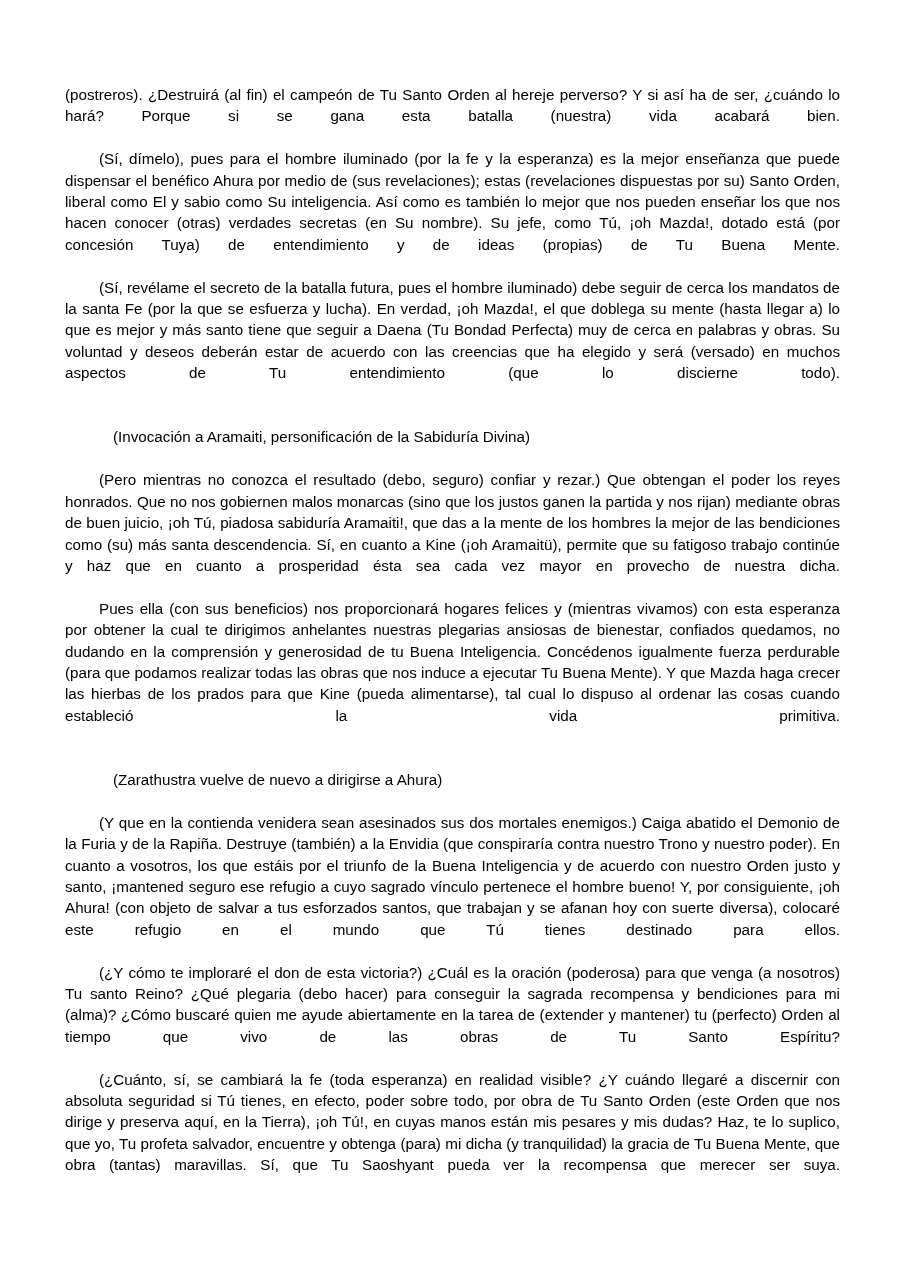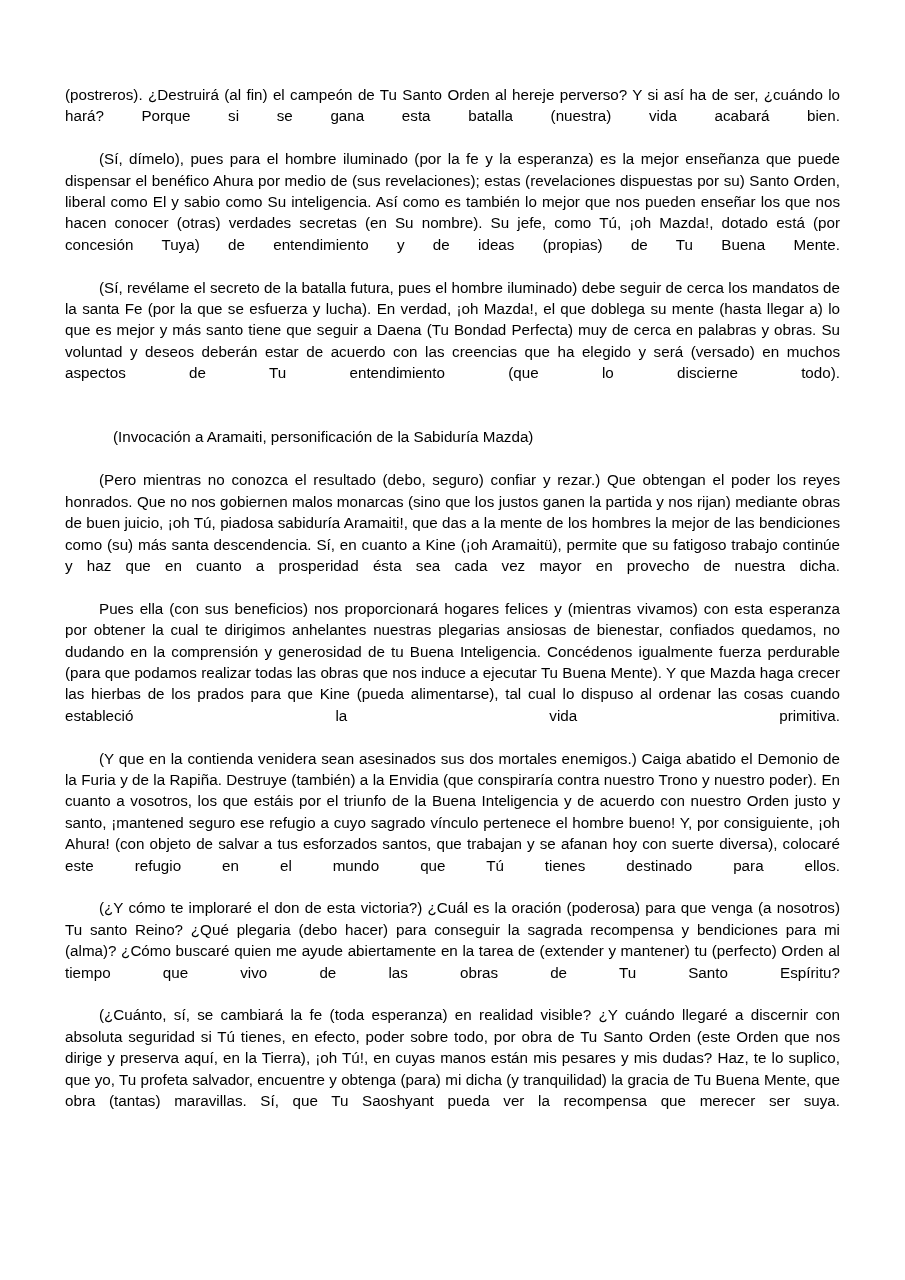--- a/index.html
+++ b/index.html
@@ -66,26 +66,27 @@
 
 <div class="page">
   <div class="content">
 
     <p class="para cont">(postreros). ¿Destruirá (al fin) el campeón de Tu Santo Orden al hereje perverso? Y si así ha de ser, ¿cuándo lo hará? Porque si se gana esta batalla (nuestra) vida acabará bien.</p>
 
     <p class="para">(Sí, dímelo), pues para el hombre iluminado (por la fe y la esperanza) es la mejor enseñanza que puede dispensar el benéfico Ahura por medio de (sus revelaciones); estas (revelaciones dispuestas por su) Santo Orden, liberal como El y sabio como Su inteligencia. Así como es también lo mejor que nos pueden enseñar los que nos hacen conocer (otras) verdades secretas (en Su nombre). Su jefe, como Tú, ¡oh Mazda!, dotado está (por concesión Tuya) de entendimiento y de ideas (propias) de Tu Buena Mente.</p>
 
     <p class="para">(Sí, revélame el secreto de la batalla futura, pues el hombre iluminado) debe seguir de cerca los mandatos de la santa Fe (por la que se esfuerza y lucha). En verdad, ¡oh Mazda!, el que doblega su mente (hasta llegar a) lo que es mejor y más santo tiene que seguir a Daena (Tu Bondad Perfecta) muy de cerca en palabras y obras. Su voluntad y deseos deberán estar de acuerdo con las creencias que ha elegido y será (versado) en muchos aspectos de Tu entendimiento (que lo discierne todo).</p>
 
-    <p class="heading gap-before gap-after">(Invocación a Aramaiti, personificación de la Sabiduría Mazda)</p>
+    <p class="heading gap-before gap-after">(Invocación a Aramaiti, personificación de la Sabiduría Divina)</p>
 
     <p class="para">(Pero mientras no conozca el resultado (debo, seguro) confiar y rezar.) Que obtengan el poder los reyes honrados. Que no nos gobiernen malos monarcas (sino que los justos ganen la partida y nos rijan) mediante obras de buen juicio, ¡oh Tú, piadosa sabiduría Aramaiti!, que das a la mente de los hombres la mejor de las bendiciones como (su) más santa descendencia. Sí, en cuanto a Kine (¡oh Aramaitü), permite que su fatigoso trabajo continúe y haz que en cuanto a prosperidad ésta sea cada vez mayor en provecho de nuestra dicha.</p>
 
     <p class="para">Pues ella (con sus beneficios) nos proporcionará hogares felices y (mientras vivamos) con esta esperanza por obtener la cual te dirigimos anhelantes nuestras plegarias ansiosas de bienestar, confiados quedamos, no dudando en la comprensión y generosidad de tu Buena Inteligencia. Concédenos igualmente fuerza perdurable (para que podamos realizar todas las obras que nos induce a ejecutar Tu Buena Mente). Y que Mazda haga crecer las hierbas de los prados para que Kine (pueda alimentarse), tal cual lo dispuso al ordenar las cosas cuando estableció la vida primitiva.</p>
 
+    <p class="heading gap-before gap-after">(Zarathustra vuelve de nuevo a dirigirse a Ahura)</p>
 
     <p class="para">(Y que en la contienda venidera sean asesinados sus dos mortales enemigos.) Caiga abatido el Demonio de la Furia y de la Rapiña. Destruye (también) a la Envidia (que conspiraría contra nuestro Trono y nuestro poder). En cuanto a vosotros, los que estáis por el triunfo de la Buena Inteligencia y de acuerdo con nuestro Orden justo y santo, ¡mantened seguro ese refugio a cuyo sagrado vínculo pertenece el hombre bueno! Y, por consiguiente, ¡oh Ahura! (con objeto de salvar a tus esforzados santos, que trabajan y se afanan hoy con suerte diversa), colocaré este refugio en el mundo que Tú tienes destinado para ellos.</p>
 
     <p class="para">(¿Y cómo te imploraré el don de esta victoria?) ¿Cuál es la oración (poderosa) para que venga (a nosotros) Tu santo Reino? ¿Qué plegaria (debo hacer) para conseguir la sagrada recompensa y bendiciones para mi (alma)? ¿Cómo buscaré quien me ayude abiertamente en la tarea de (extender y mantener) tu (perfecto) Orden al tiempo que vivo de las obras de Tu Santo Espíritu?</p>
 
     <p class="para">(¿Cuánto, sí, se cambiará la fe (toda esperanza) en realidad visible? ¿Y cuándo llegaré a discernir con absoluta seguridad si Tú tienes, en efecto, poder sobre todo, por obra de Tu Santo Orden (este Orden que nos dirige y preserva aquí, en la Tierra), ¡oh Tú!, en cuyas manos están mis pesares y mis dudas? Haz, te lo suplico, que yo, Tu profeta salvador, encuentre y obtenga (para) mi dicha (y tranquilidad) la gracia de Tu Buena Mente, que obra (tantas) maravillas. Sí, que Tu Saoshyant pueda ver la recompensa que merecer ser suya.</p>
 
 
   </div>
 </div>

